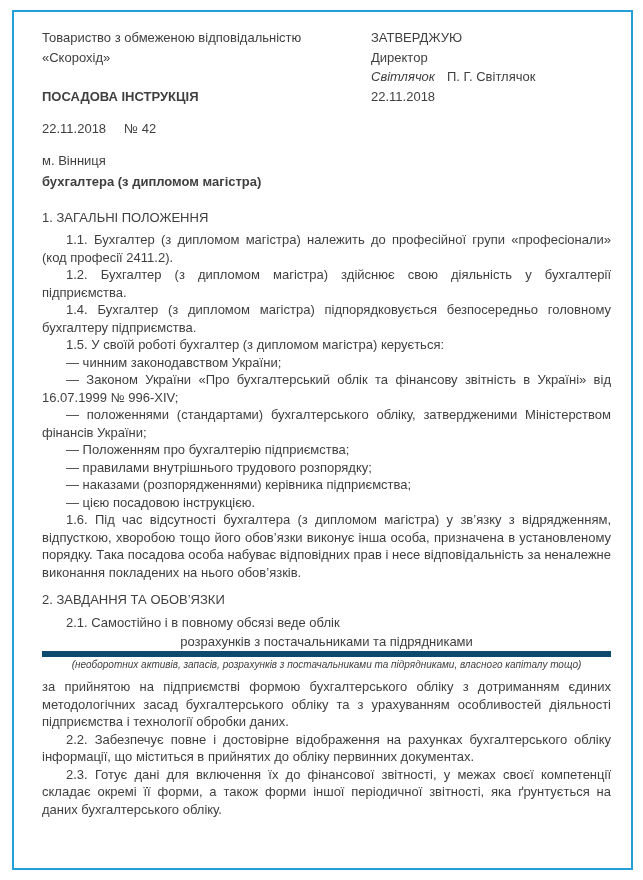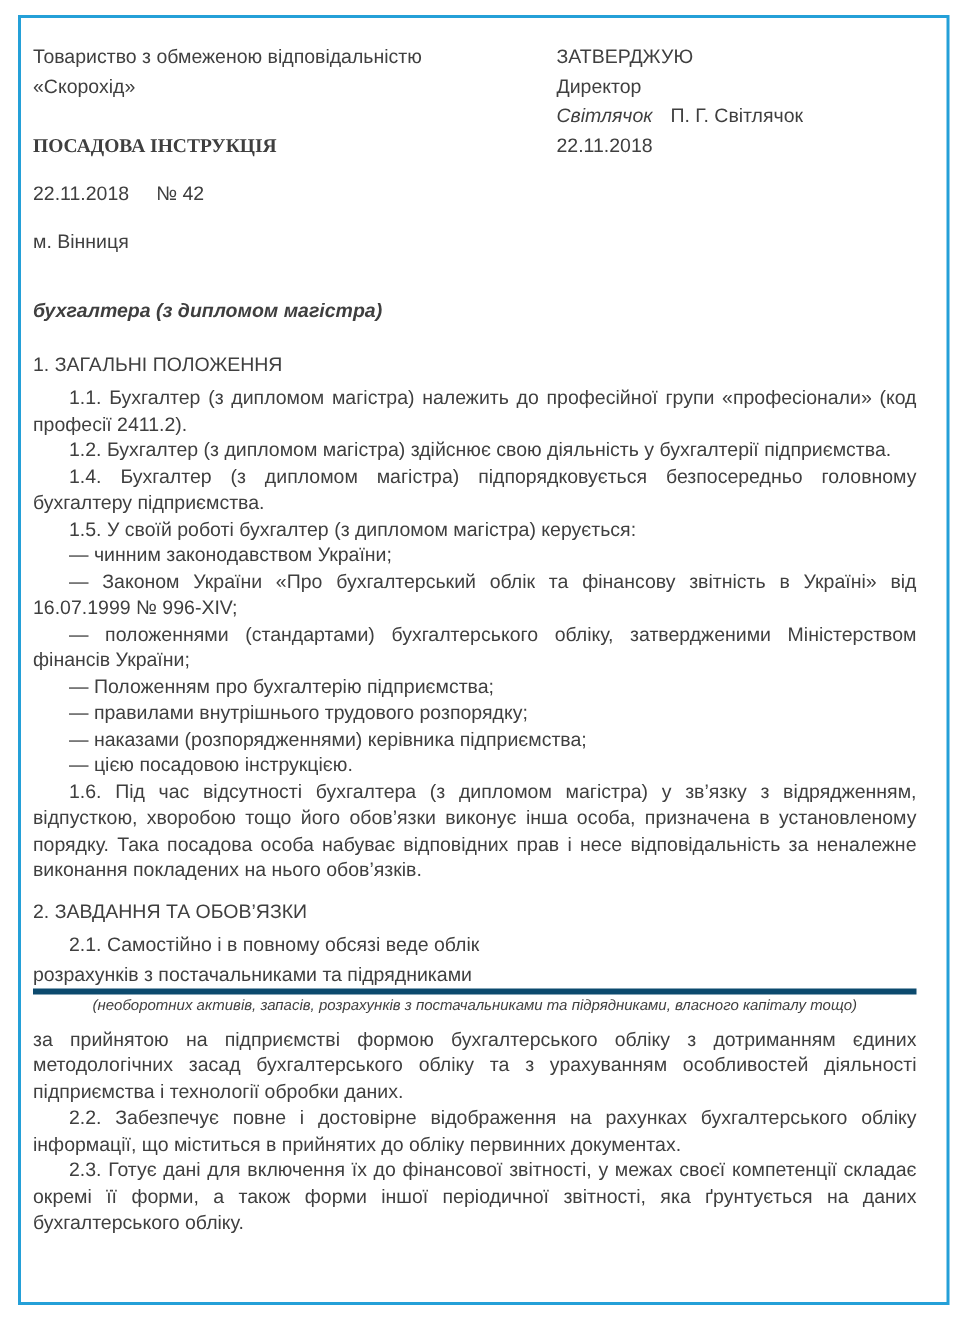--- a/index.html
+++ b/index.html
@@ -16,65 +16,65 @@
     overflow: hidden;
   }
   .doc {
     position: absolute;
     top: 10px;
     left: 12px;
     right: 10px;
     bottom: 10px;
     border: 2px solid #24a0d8;
     box-sizing: border-box;
-    padding: 16px 20px 8px 8px;
+    padding: 16px 20px 8px 28px;
     overflow: hidden;
     font-size: 13px;
     line-height: 17.5px;
   }
   .head-row {
     display: flex;
     justify-content: space-between;
     line-height: 19.5px;
   }
   .head-left { flex: 1 1 auto; }
   .head-right { width: 240px; flex: 0 0 auto; }
   .doc-type {
     font-weight: bold;
     margin-top: 19.5px;
-    font-family: Liberation Serif, serif;
   }
   .sig {
     font-style: italic;
     margin-right: 12px;
   }
   .docmeta { margin-top: 14px; }
   .docmeta .num { margin-left: 18px; }
   .city { margin-top: 14px; }
-  .position-title { margin-top: 29px; font-weight: bold; font-style: italic; }
+  .position-title { margin-top: 4px; font-weight: bold; }
   .sec-heading {
     text-align: left;
     font-weight: normal;
     font-size: 13px;
     margin: 18px 0 5px 0;
     line-height: 17.5px;
   }
   .sec-heading.second { margin-top: 10px; }
   p.para {
     margin: 0;
     text-indent: 24px;
     text-align: justify;
   }
   p.intro {
     margin: 0;
     text-indent: 10px;
     text-align: justify;
   }
   .fill-line {
-    border-bottom: 4px solid #0c4a6e;
+    border-bottom: 6px solid #0c4a6e;
+    text-align: center;
     line-height: 19px;
     margin-top: 1px;
   }
   .fill-hint {
     text-align: center;
     font-style: italic;
     font-size: 10px;
     line-height: 12px;
     margin-top: 2px;
   }

